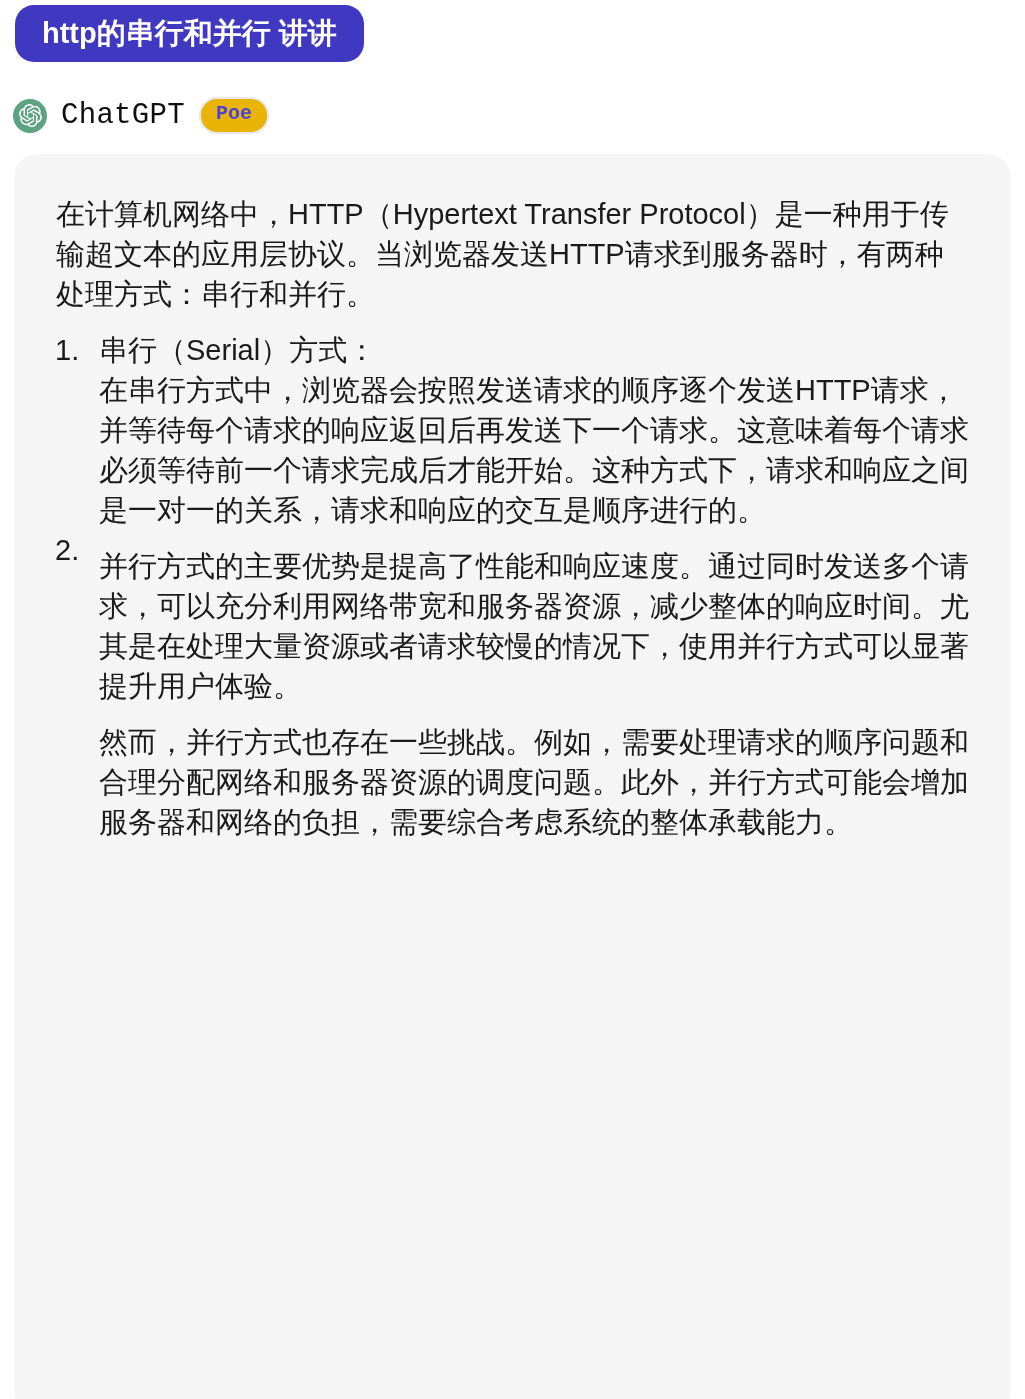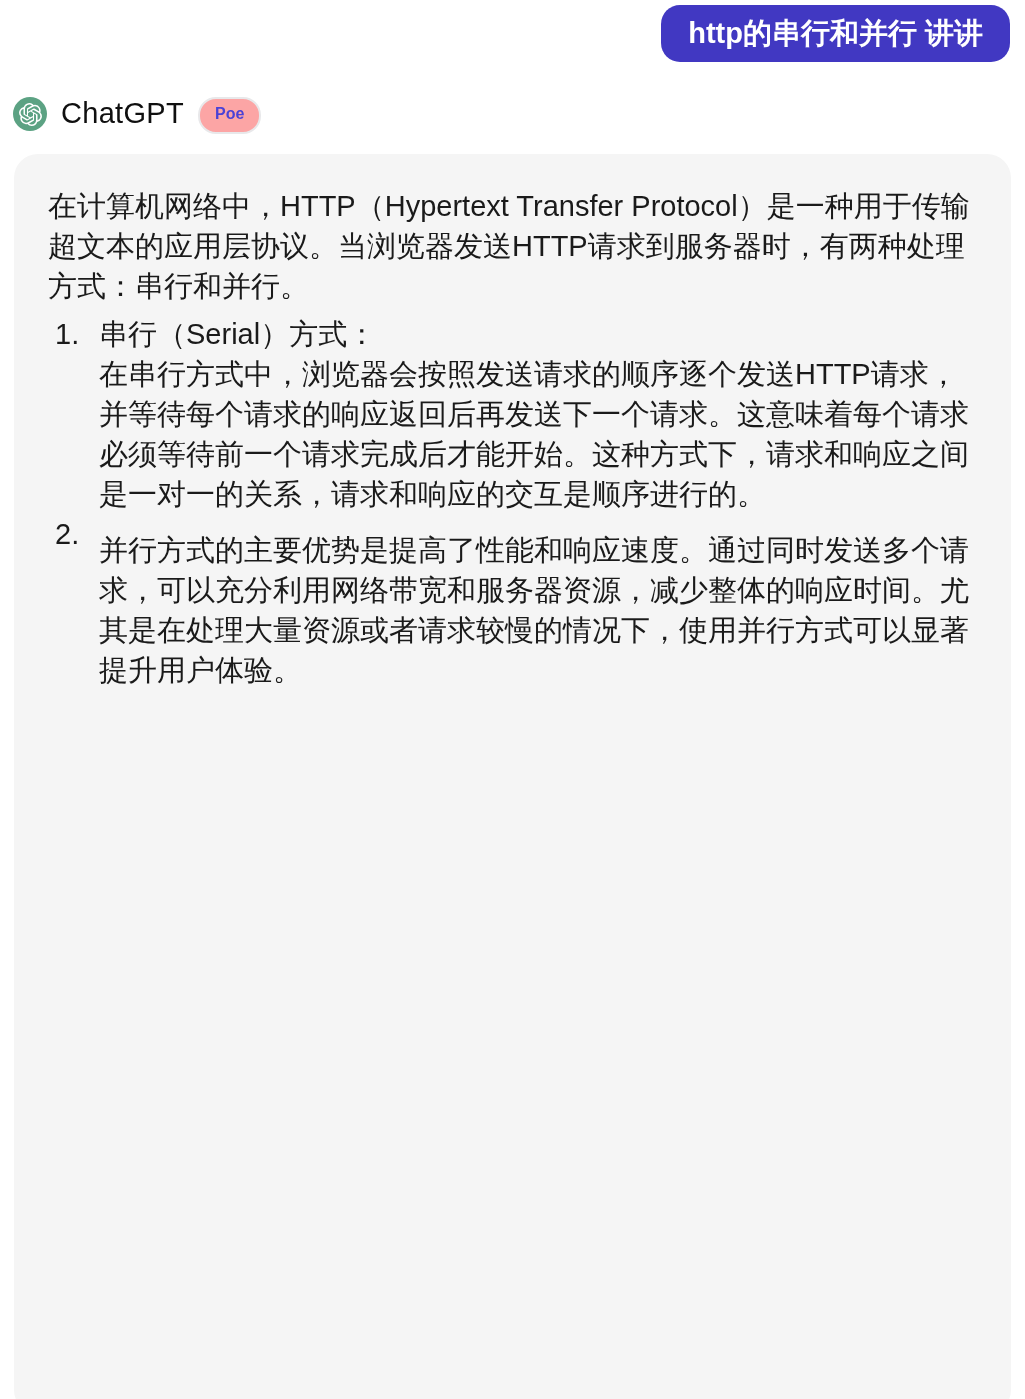--- a/index.html
+++ b/index.html
@@ -8,39 +8,41 @@
     width: 1025px;
     height: 1399px;
     overflow: hidden;
     font-family: "Liberation Sans", "DejaVu Sans", sans-serif;
     color: var(--text-color, #1a1a1a);
   }
 
   
   .user-row {
     display: flex;
-    justify-content: flex-end;
+    justify-content: flex-start;
     padding: 5px 15px 0 15px;
   }
   .user-bubble {
     background: var(--user-bubble, #4138c2);
     color: #ffffff;
     font-size: 29px;
     font-weight: 600;
     line-height: 57px;
     height: 57px;
     padding: 0 27px;
     border-radius: 19px;
     white-space: nowrap;
   }
 
   
   .bot-header {
     display: flex;
+    align-items: center;
     margin: 35px 0 0 13px;
+    font-family: Liberation Mono, monospace;
   }
   .avatar {
     width: 34px;
     height: 34px;
     border-radius: 50%;
     background: var(--avatar-green, #5ca283);
     display: inline-flex;
     align-items: center;
     justify-content: center;
     flex-shrink: 0;
@@ -48,42 +50,42 @@
   .avatar svg { width: 23px; height: 23px; display: block; }
   .bot-name {
     font-size: 29px;
     font-weight: 500;
     color: #0f0f0f;
     margin-left: 14px;
     letter-spacing: 0.3px;
   }
   .poe-badge {
     margin-left: 14px;
-    font-size: 16px;
+    font-size: 20px;
     font-weight: 700;
     color: var(--poe-accent, #4b42d6);
-    background: #fca5a5;
+    background: #eab308;
     border: 2px solid #e8e8ea;
     border-radius: 18px;
     padding: 1px 15px 4px 15px;
     line-height: 28px;
     display: inline-block;
   }
 
   
   .bot-bubble {
     margin: 20px 14px 0 14px;
     background: var(--bot-bubble-bg, #f5f5f5);
     border-radius: 24px;
     padding: 24px 26px 34px 26px;
     font-size: 29px;
     line-height: 40px;
     min-height: 1260px;
   }
-  .bot-bubble p { margin: 8px; }
+  .bot-bubble p { margin: 16px; }
   .intro { margin-bottom: 26px; }
 
   .numbered-list { padding-left: 15px; }
   .list-item { display: flex; }
   .num {
     width: 33px;
     flex-shrink: 0;
   }
   .item-content { flex: 1; margin-left: 11px; }
   .item-title { display: block; }
@@ -123,20 +125,21 @@
         <div class="item-content">
           <span class="item-title">串行（Serial）方式：</span>
           <p class="first">在串行方式中，浏览器会按照发送请求的顺序逐个发送HTTP请求，并等待每个请求的响应返回后再发送下一个请求。这意味着每个请求必须等待前一个请求完成后才能开始。这种方式下，请求和响应之间是一对一的关系，请求和响应的交互是顺序进行的。</p>
         </div>
       </div>
 
       <div class="list-item">
         <span class="num">2.</span>
         <div class="item-content">
           <p>并行方式的主要优势是提高了性能和响应速度。通过同时发送多个请求，可以充分利用网络带宽和服务器资源，减少整体的响应时间。尤其是在处理大量资源或者请求较慢的情况下，使用并行方式可以显著提升用户体验。</p>
+          <p>然而，并行方式也存在一些挑战。例如，需要处理请求的顺序问题和合理分配网络和服务器资源的调度问题。此外，并行方式可能会增加服务器和网络的负担，需要综合考虑系统的整体承载能力。</p>
         </div>
       </div>
 
     </div>
 
   </div>
 
 </div>
 
 </body></html>

